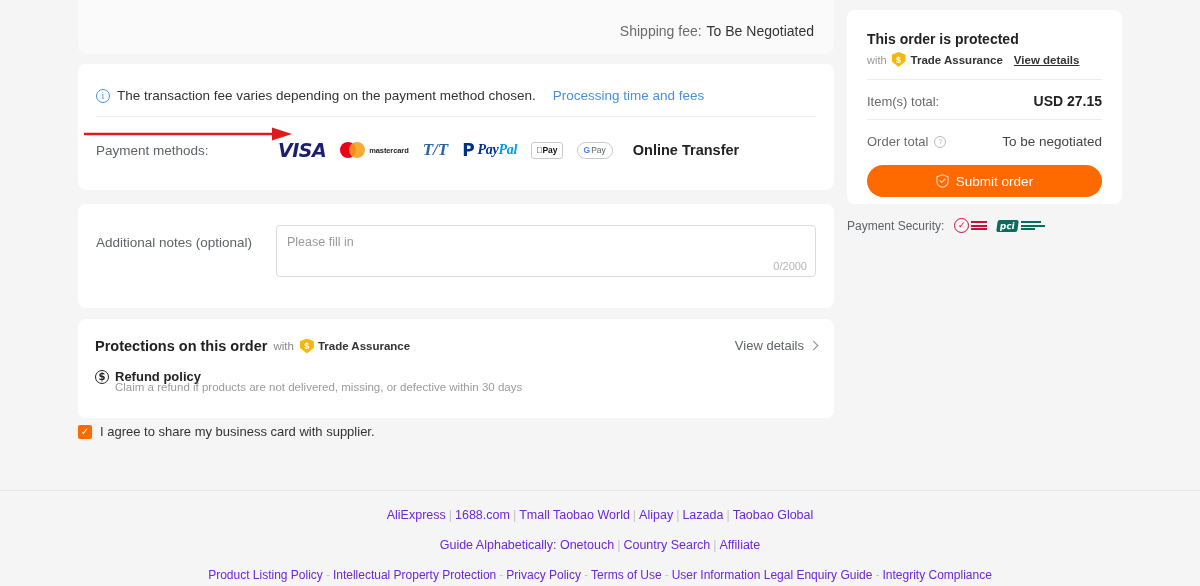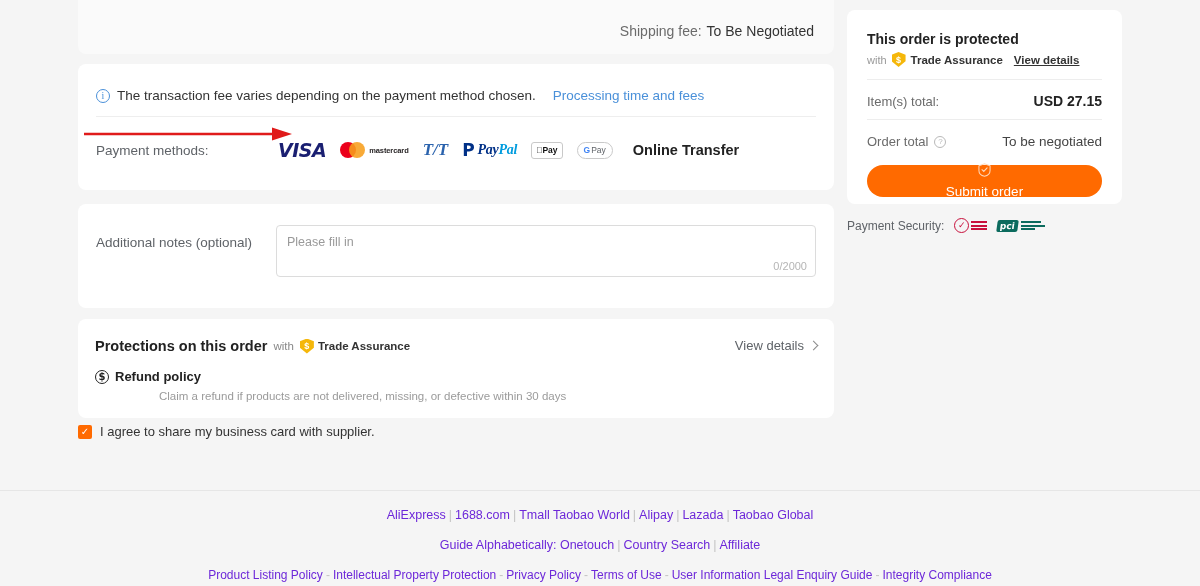--- a/index.html
+++ b/index.html
@@ -146,22 +146,22 @@
   }
   .dollar-circle {
     width: 14px; height: 14px; border-radius: 50%;
     border: 1.4px solid #222; color: #222;
     font-size: 10px; font-weight: bold; line-height: 12px;
     text-align: center; flex: none;
     font-family: "DejaVu Sans", sans-serif;
   }
   #refund-title { font-size: 13px; font-weight: bold; color: #222; }
   #refund-desc {
-    position: absolute; left: 37px; top: 71px;
-    font-size: 11.5px; color: #9b9b9b; margin-left: 44px;
+    position: absolute; left: 37px; top: 62px;
+    font-size: 11.5px; color: #9b9b9b;
   }
 
   
   #agree-row {
     position: absolute; left: 78px; top: 424px;
     display: flex; align-items: center; gap: 8px;
   }
   #agree-box {
     width: 14px; height: 14px; border-radius: 2px; background: #ff6a00;
     display: flex; align-items: center; justify-content: center;
@@ -198,21 +198,20 @@
     font-size: 8px; line-height: 10px; text-align: center; flex: none;
   }
   #items-total-val { font-size: 14px; font-weight: bold; color: #222; }
   #order-total-val { font-size: 13.5px; color: #444; }
   #submit-btn {
     position: absolute; left: 20px; top: 155px; width: 235px; height: 32px;
     background: #ff6a00; border: none; border-radius: 16px; color: #fff;
     font-size: 13.5px; font-family: "Liberation Sans", sans-serif;
     display: flex; align-items: center; justify-content: center; gap: 7px;
     cursor: pointer;
-    flex-direction: column;
   }
   .shield-outline {
     width: 13px; height: 14px; flex: none;
   }
 
   
   #paysec-row {
     position: absolute; left: 847px; top: 218px;
     display: flex; align-items: center; gap: 10px;
   }

